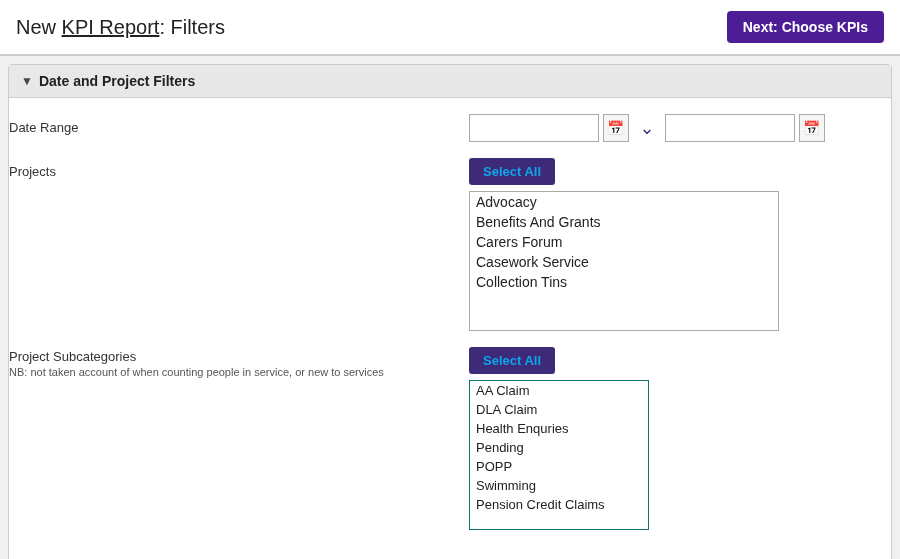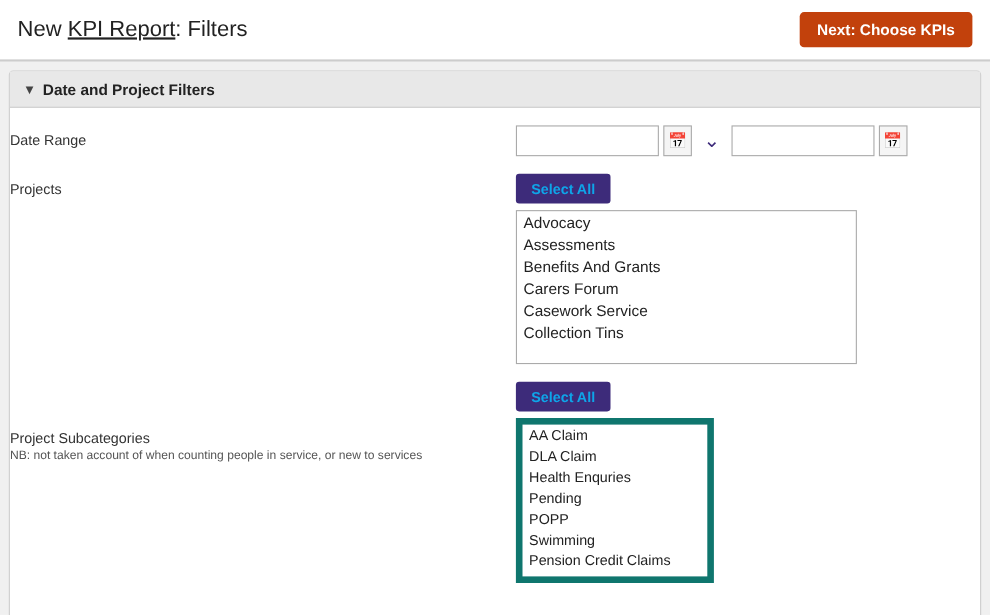--- a/index.html
+++ b/index.html
@@ -23,21 +23,21 @@
       height: 56px;
     }
     .header-title {
       font-size: 20px;
       font-weight: normal;
       color: #222;
     }
     .header-title u {
     }
     .btn-next {
-      background: #c2410c;
+      background: #4c1d95;
       color: #ffffff;
       border: none;
       padding: 8px 16px;
       font-size: 14px;
       border-radius: 4px;
       cursor: pointer;
       font-weight: bold;
     }
 
     
@@ -80,21 +80,20 @@
     .label-col {
       width: 460px;
       padding-right: 12px;
       padding-top: 6px;
       color: #333;
       font-size: 13px;
       flex-shrink: 0;
     }
     .label-col.multi-line {
       padding-top: 2px;
-      margin-top: 42px;
     }
     .label-sub {
       font-size: 11px;
       color: #555;
       margin-top: 2px;
     }
 
     .control-col {
       flex: 1;
       display: flex;
@@ -163,21 +162,21 @@
     }
     .list-box .list-item {
       padding: 2px 6px;
       cursor: pointer;
       color: #222;
     }
 
     .list-box-sub {
       width: 180px;
       height: 150px;
-      border: 6px solid #0f766e;
+      border: 1px solid #0f766e;
       overflow-y: scroll;
       background: #fff;
       font-size: 13px;
     }
     .list-box-sub .list-item {
       padding: 2px 6px;
       cursor: pointer;
       color: #222;
     }
 
@@ -227,21 +226,20 @@
       </div>
     </div>
 
     <div class="filter-row">
       <div class="label-col">Projects</div>
       <div class="control-col">
         <button class="btn-select-all">Select All</button>
         <div class="list-box">
 
         <div class="list-item">Advocacy</div>
-            <div class="list-item">Assessments</div>
             <div class="list-item">Benefits And Grants</div>
             <div class="list-item">Carers Forum</div>
             <div class="list-item">Casework Service</div>
             <div class="list-item">Collection Tins</div>
           </div>
       </div>
     </div>
 
     <div class="filter-row">
       <div class="label-col multi-line">

